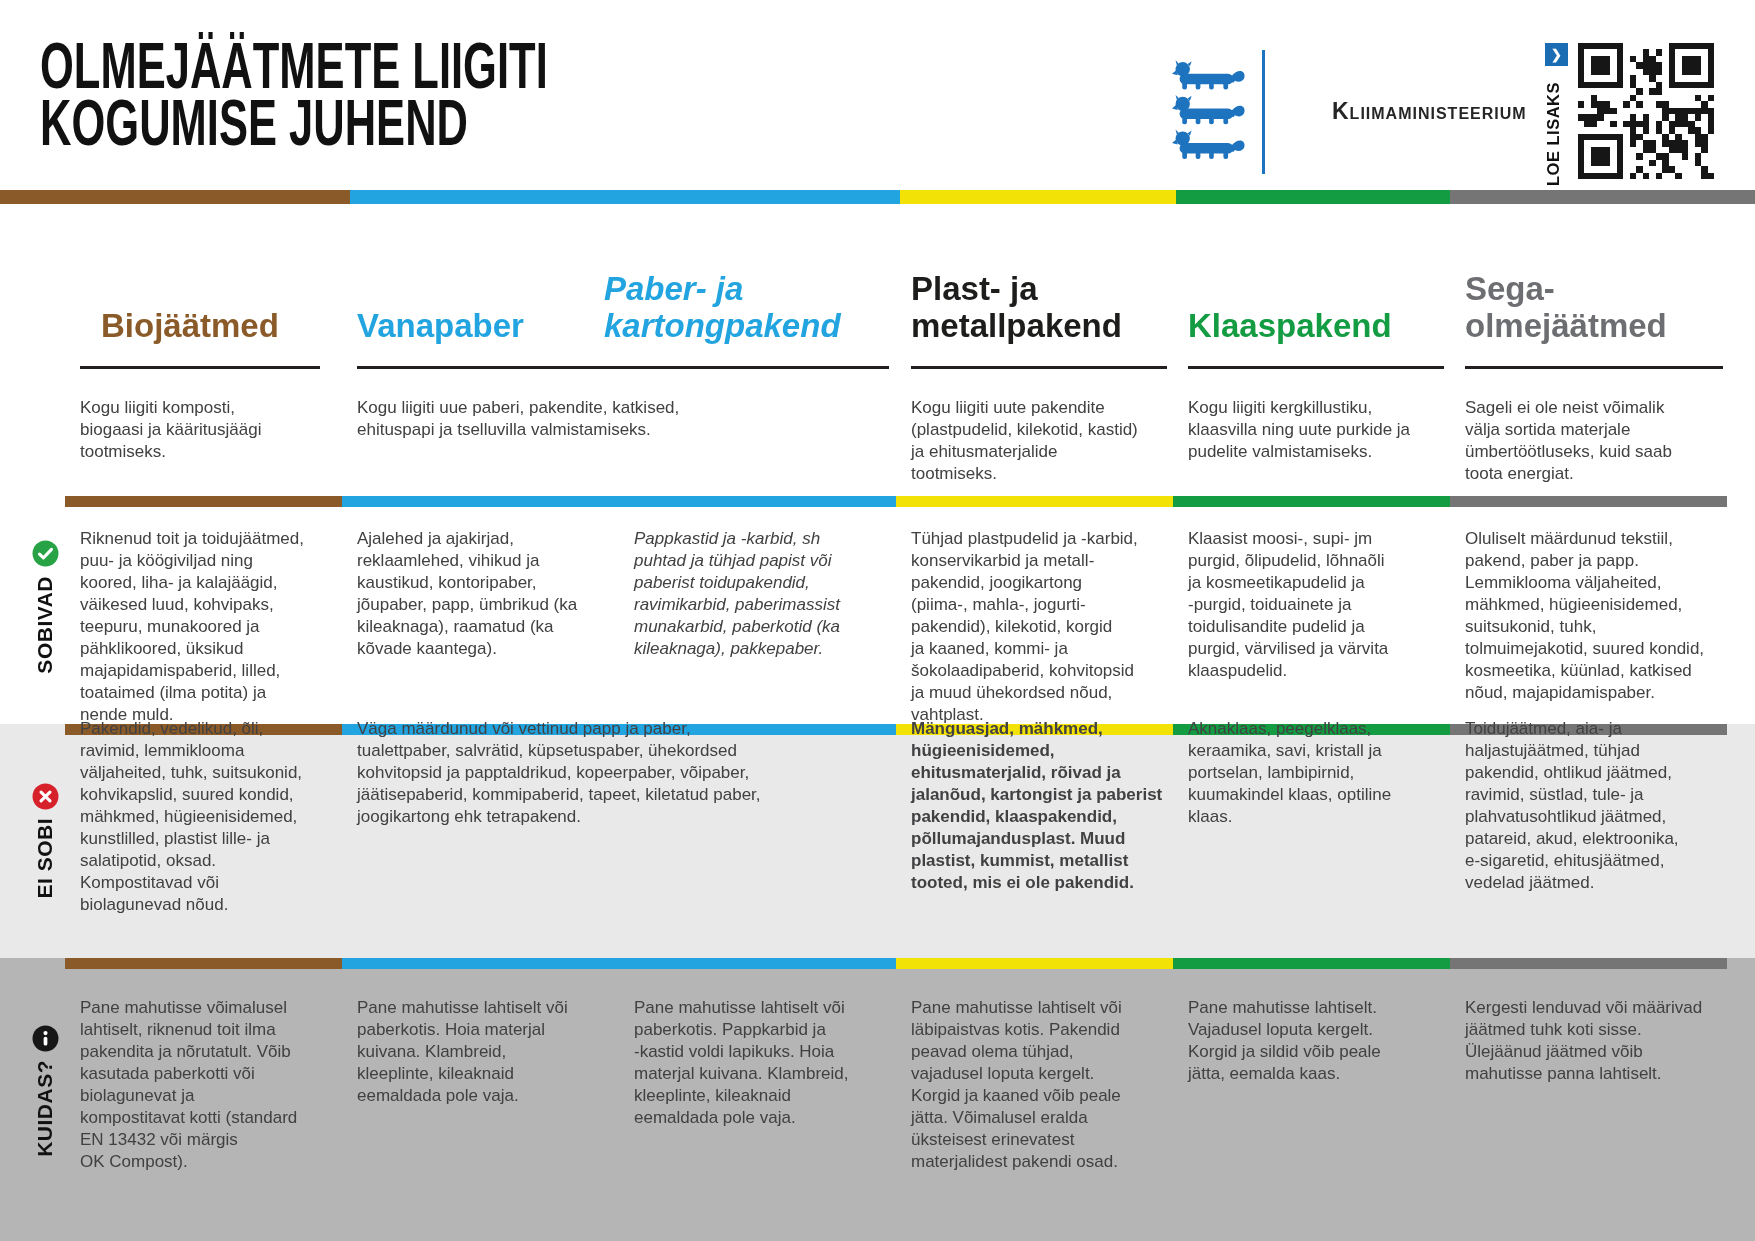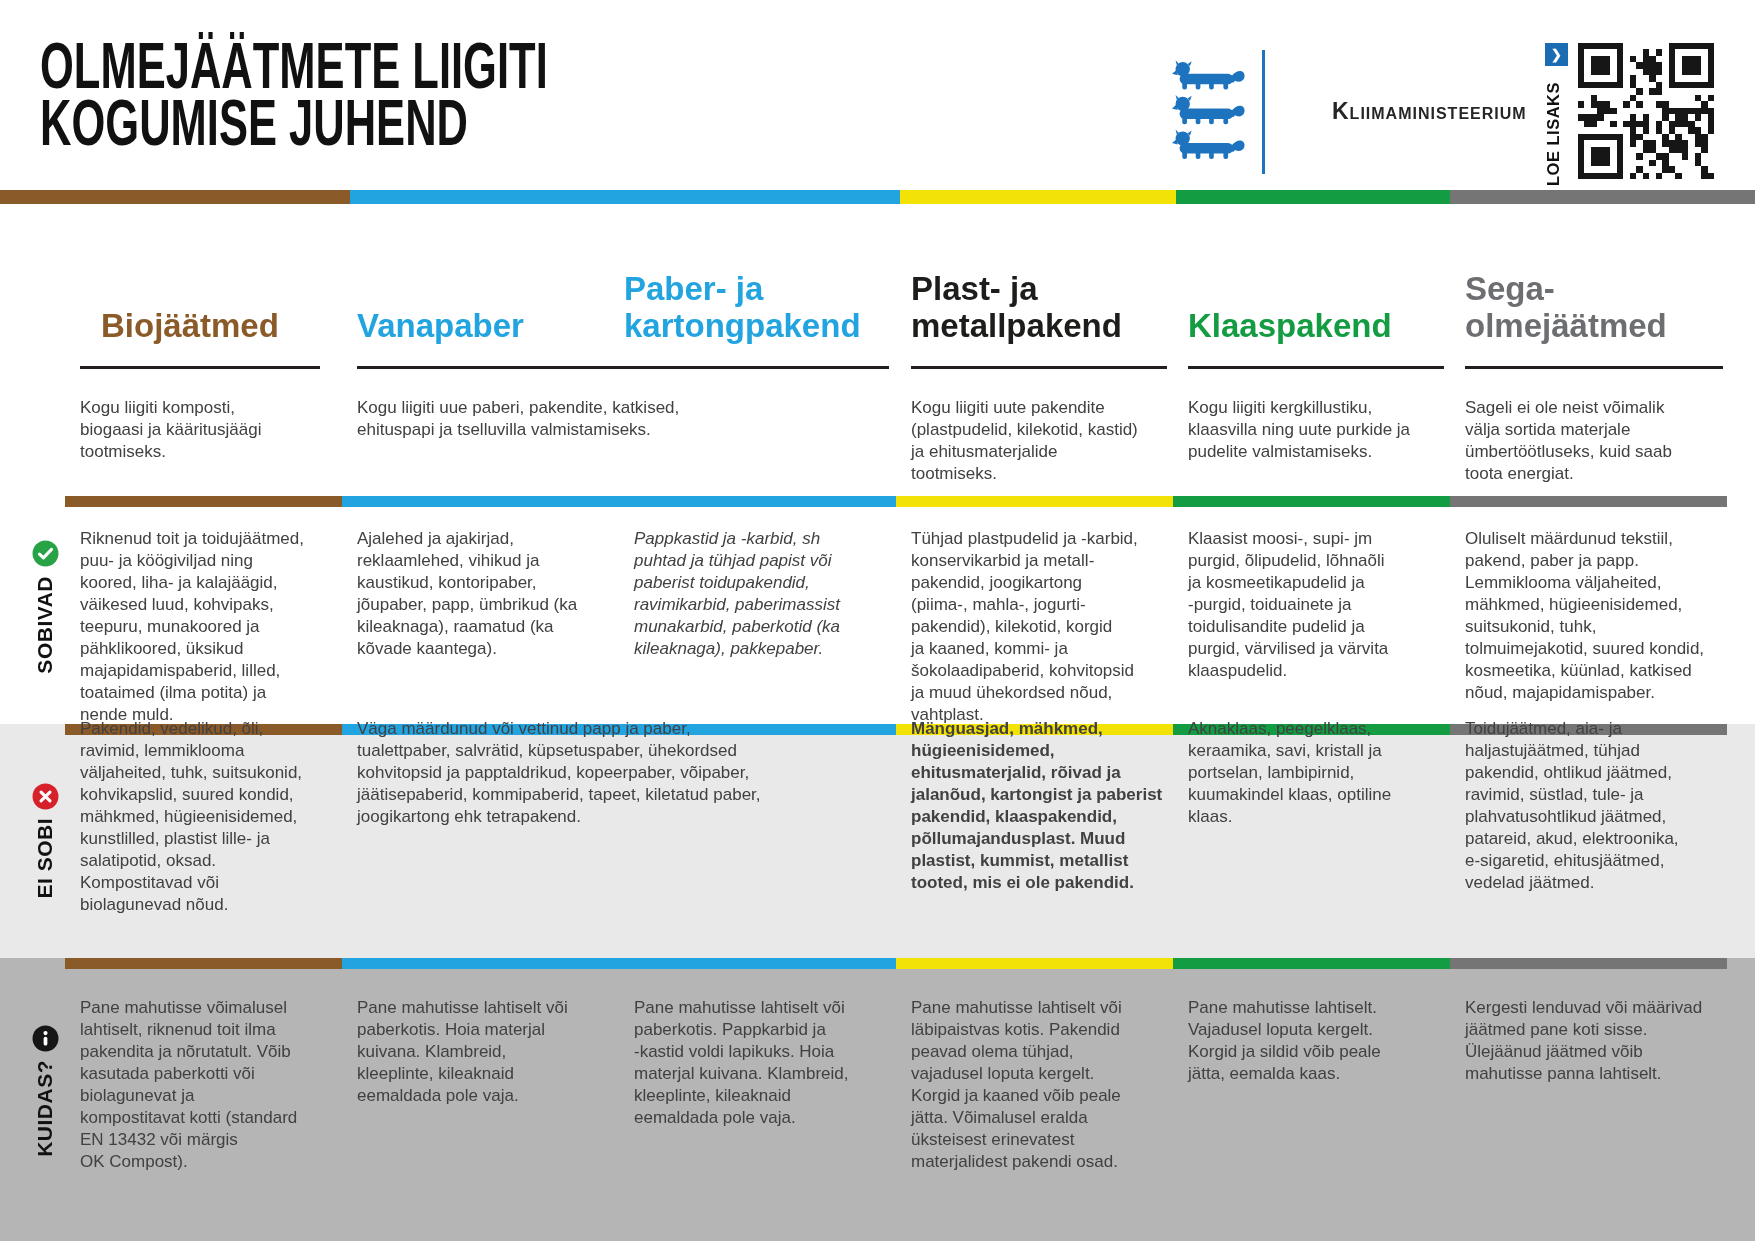--- a/index.html
+++ b/index.html
@@ -240,21 +240,21 @@
   <div class="abs bar" style="left:65px;top:958px;width:1662px;height:11px;">
     <span class="seg" style="left: 0px; width: 277px; background: rgb(138, 90, 40);"></span>
     <span class="seg" style="left: 277px; width: 554px; background: rgb(33, 164, 223);"></span>
     <span class="seg" style="left: 831px; width: 277px; background: rgb(243, 226, 6);"></span>
     <span class="seg" style="left: 1108px; width: 277px; background: rgb(20, 156, 66);"></span>
     <span class="seg" style="left: 1385px; width: 277px; background: rgb(117, 117, 117);"></span>
   </div>
 
   <div class="abs col-title" style="left:80px;margin-left:21px;"><span style="color: rgb(138, 90, 40);">Biojäätmed</span></div>
   <div class="abs col-title" style="left:357px;"><span style="color: rgb(33, 164, 223);">Vanapaber</span></div>
-  <div class="abs col-title" style="left:624px;"><span style="color: rgb(33, 164, 223);">Paber- ja
+  <div class="abs col-title" style="left:604px;font-style:italic;"><span style="color: rgb(33, 164, 223);">Paber- ja
 kartongpakend</span></div>
   <div class="abs col-title" style="left:911px;"><span style="color: rgb(29, 29, 27);">Plast- ja
 metallpakend</span></div>
   <div class="abs col-title" style="left:1465px;"><span style="color: rgb(109, 110, 113);">Sega-
 olmejäätmed</span></div>
   <div class="abs col-title" style="left:1188px;"><span style="color: rgb(20, 156, 66);">Klaaspakend</span></div>
 
   <div class="abs rule" style="left:80px;width:240px;"></div>
   <div class="abs rule" style="left:357px;width:532px;"></div>
   <div class="abs rule" style="left:911px;width:256px;"></div>
@@ -385,21 +385,21 @@
 vajadusel loputa kergelt.
 Korgid ja kaaned võib peale
 jätta. Võimalusel eralda
 üksteisest erinevatest
 materjalidest pakendi osad.</div>
   <div class="abs cell r-kuidas" style="left:1188px;">Pane mahutisse lahtiselt.
 Vajadusel loputa kergelt.
 Korgid ja sildid võib peale
 jätta, eemalda kaas.</div>
   <div class="abs cell r-kuidas" style="left:1465px;">Kergesti lenduvad või määrivad
-jäätmed pane koti sisse.
+jäätmed tuhk koti sisse.
 Ülejäänud jäätmed võib
 mahutisse panna lahtiselt.</div>
 
   <svg class="abs icon26" style="left:32px;top:540px;" viewBox="0 0 26 26">
     <circle cx="13" cy="13" r="12.5" fill="#27a244"></circle>
     <path d="M7.2 13.6 L11 17.2 L18.8 9" fill="none" stroke="#fff" stroke-width="3" stroke-linecap="round" stroke-linejoin="round"></path>
   </svg>
   <div class="abs vlabel row-label" style="left:33px;top:576px;">SOBIVAD</div>
 
   <svg class="abs icon26" style="left:32px;top:783px;" viewBox="0 0 26 26">

